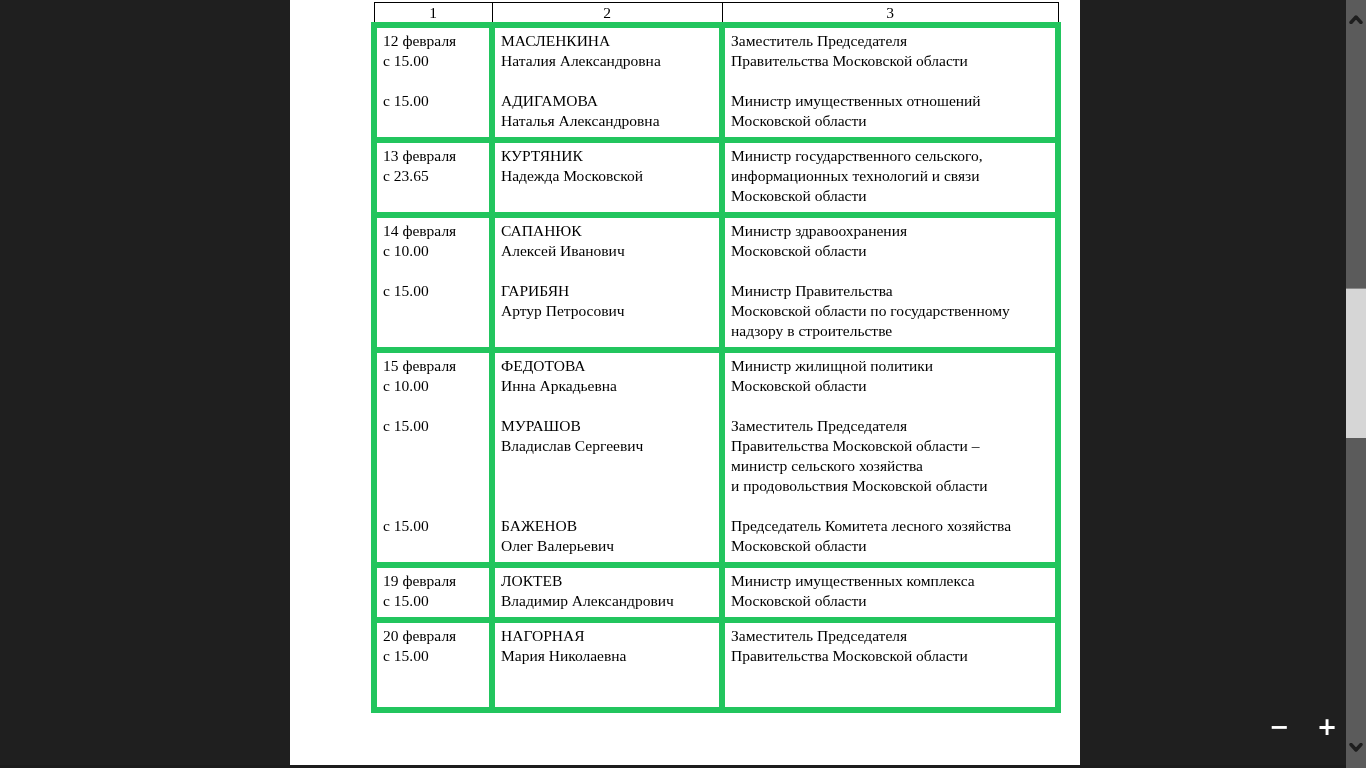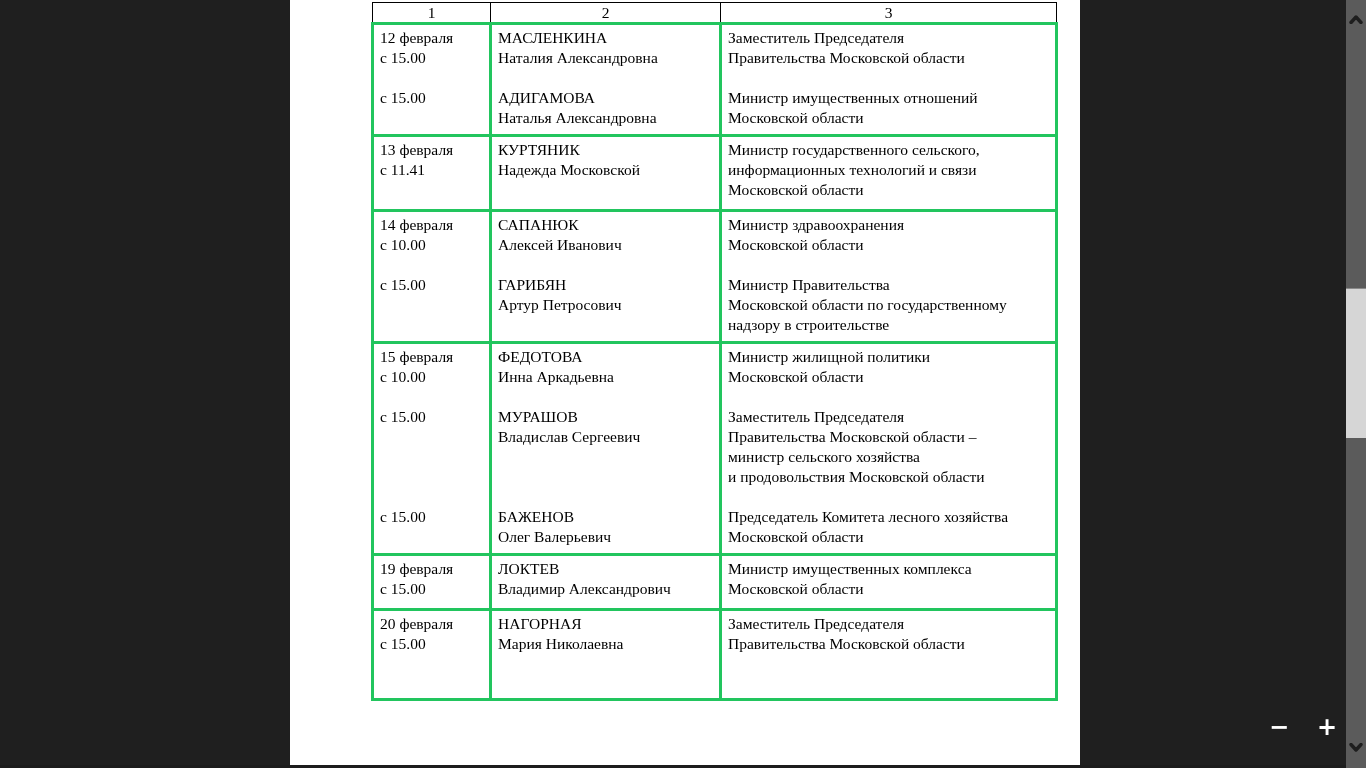--- a/index.html
+++ b/index.html
@@ -22,21 +22,21 @@
     color: #000000;
   }
   .doc-table col.c1 { width: 118px; }
   .doc-table col.c2 { width: 230px; }
   .doc-table col.c3 { width: 336px; }
   .doc-table th {
     border: 1px solid #000; font-weight: normal; text-align: center;
     height: 21px; line-height: 19px; padding: 0;
   }
   .doc-table td {
-    border: 3px solid #22c55e; vertical-align: top;
+    border: 6px solid #22c55e; vertical-align: top;
     padding: 3px 6px 6px 6px; white-space: pre-line; overflow: hidden;
   }
   tr.r0 { height: 110px; }
   tr.r1 { height: 75px;  }
   tr.r2 { height: 94px; }
   tr.r3 { height: 208px; }
   tr.r4 { height: 112px; }
   tr.r5 { height: 55px;  }
   tr.r6 { height: 90px;  }
 
@@ -102,21 +102,21 @@
 АДИГАМОВА
 Наталья Александровна</td>
         <td>Заместитель Председателя
 Правительства Московской области
 
 Министр имущественных отношений
 Московской области</td>
       </tr>
       <tr class="r1">
         <td>13 февраля
-с 11.41</td>
+с 23.65</td>
         <td>КУРТЯНИК
 Надежда Московской</td>
         <td>Министр государственного сельского,
 информационных технологий и связи
 Московской области</td>
       </tr>
       <tr class="r2">
         <td>14 февраля
 с 10.00
 

